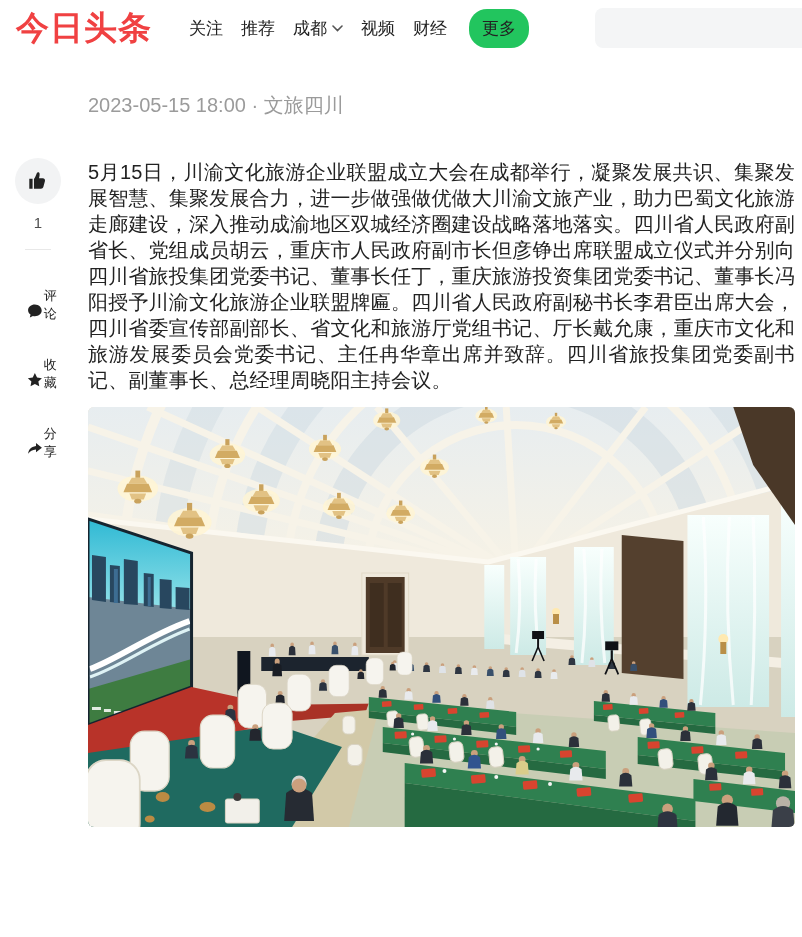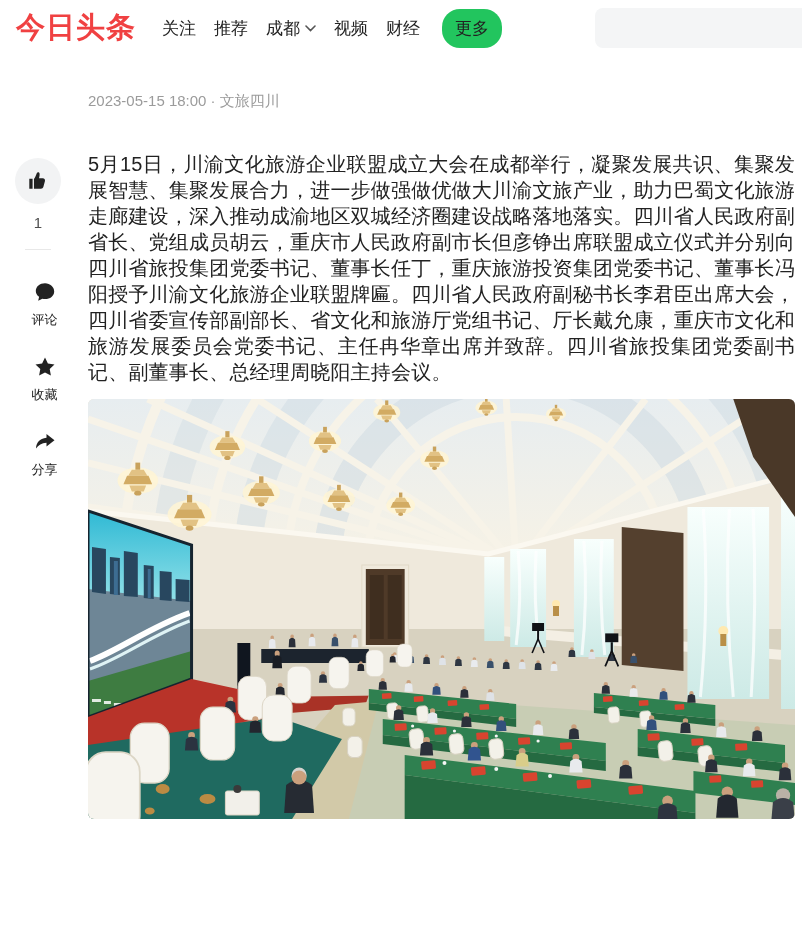--- a/index.html
+++ b/index.html
@@ -1,35 +1,35 @@
 <!DOCTYPE html>
 <html><head>
 <meta charset="utf-8">
 <style>
   html,body{margin:0;padding:0;width:802px;height:937px;overflow:hidden;background:#fff;
     font-family:"Liberation Sans","DejaVu Sans",sans-serif;color:#222;}
   
   .header{position:relative;height:56px;display:flex;align-items:center;padding-left:16px;background:#fff;}
-  .logo{font-size:29px;font-weight:900;color:#f04142;letter-spacing:1px;margin-right:26px;cursor:pointer;}
+  .logo{font-size:33px;font-weight:900;color:#f04142;letter-spacing:1px;margin-right:37px;cursor:pointer;}
   .nav{display:flex;align-items:center;gap:18px;font-size:17px;color:#222;}
   .nav-item{display:flex;align-items:center;cursor:pointer;white-space:nowrap;}
   .nav-item .chev{margin-left:5px;}
   .more-pill{margin-left:22px;font-size:17px;background:#22c55e;border-radius:18px;padding:8px 13px;cursor:pointer;}
   .search-box{position:absolute;left:595px;top:8px;width:260px;height:40px;background:#f4f5f6;border-radius:8px;}
   
   .rail{position:absolute;left:14px;top:158px;width:48px;display:flex;flex-direction:column;align-items:center;}
   .like-btn{width:46px;height:46px;border-radius:50%;background:#f2f3f4;display:flex;align-items:center;justify-content:center;cursor:pointer;}
   .like-count{margin-top:10px;font-size:15px;color:#4e4e4e;}
   .rail-divider{width:26px;height:1px;background:#e8e8e8;margin:18px 0 4px;}
-  .rail-action{margin-top:26px;display:flex;flex-direction:column;align-items:center;cursor:pointer;margin-left:13px;}
+  .rail-action{margin-top:26px;display:flex;flex-direction:row;align-items:flex-end;cursor:pointer;margin-left:13px;}
   .rail-action .lbl{margin-top:7px;font-size:13px;color:#222;}
   
   .article{margin:36px 0 0 88px;width:707px;}
   .title{margin:0;font-size:35px;line-height:50px;font-weight:700;color:#222;letter-spacing:.5px;}
-  .meta{margin-top:34px;font-size:15px;color:#9b9b9b;}
+  .meta{margin-top:34px;font-size:20px;color:#9b9b9b;}
   .meta .src{cursor:pointer;}
   .body-text{margin-top:40px;font-size:20px;line-height:26px;color:#222;text-align:justify;letter-spacing:.2px;}
   .photo{margin-top:14px;width:707px;height:420px;border-radius:6px;overflow:hidden;background:#e8e4da;cursor:pointer;}
   svg{display:block;}
 </style>
 </head>
 <body>
 
 <div class="header">
   <div class="logo">今日头条</div>

